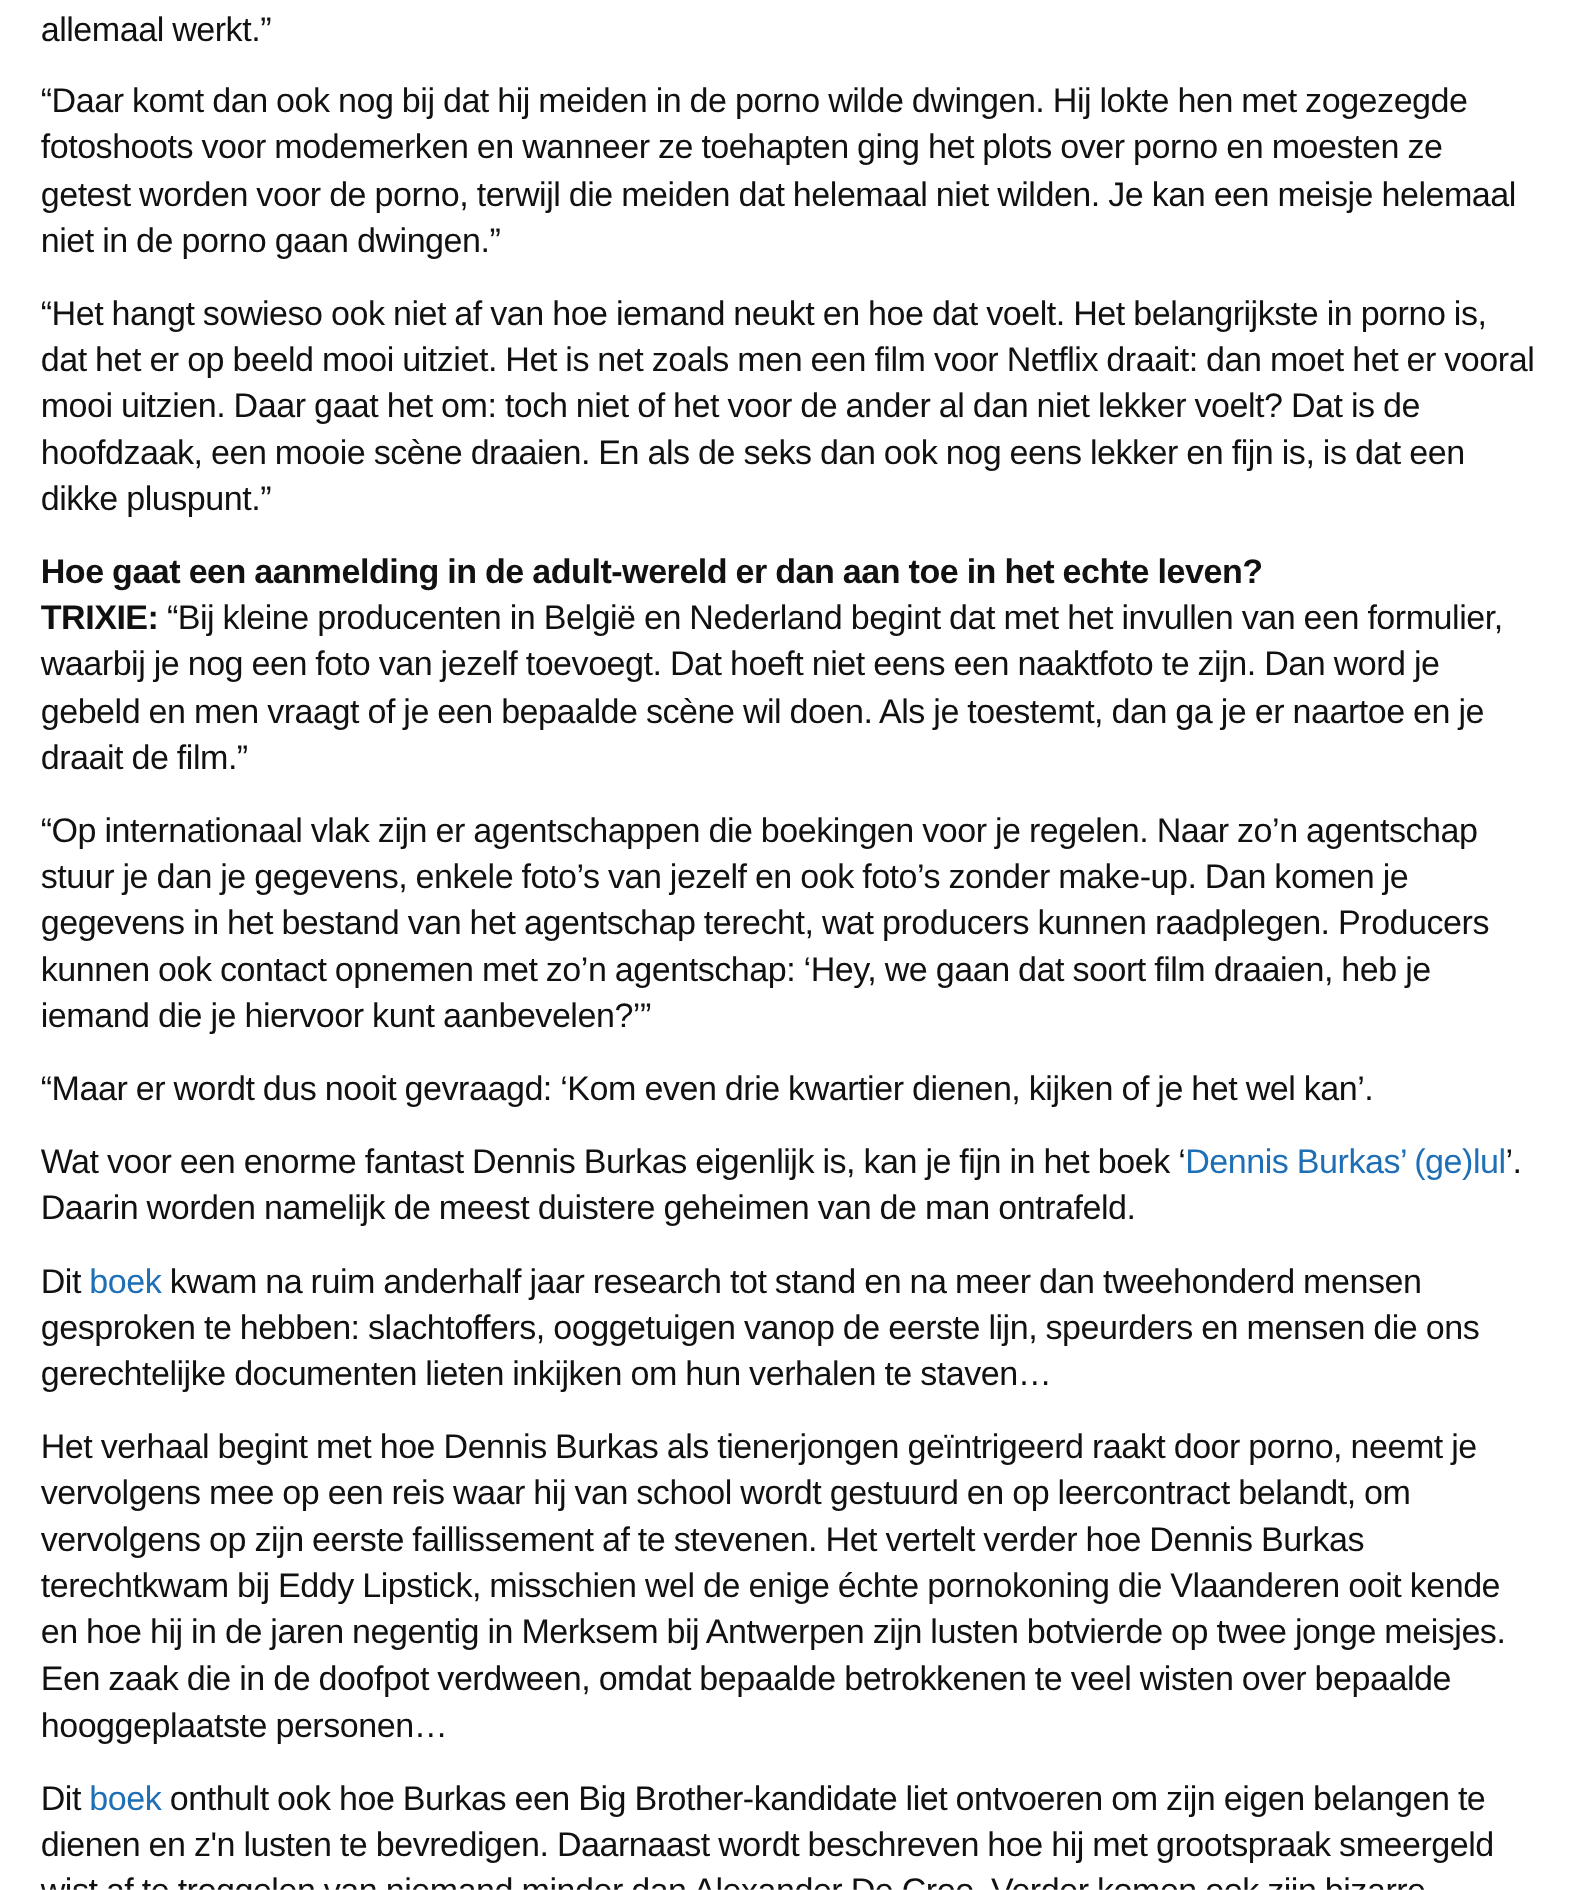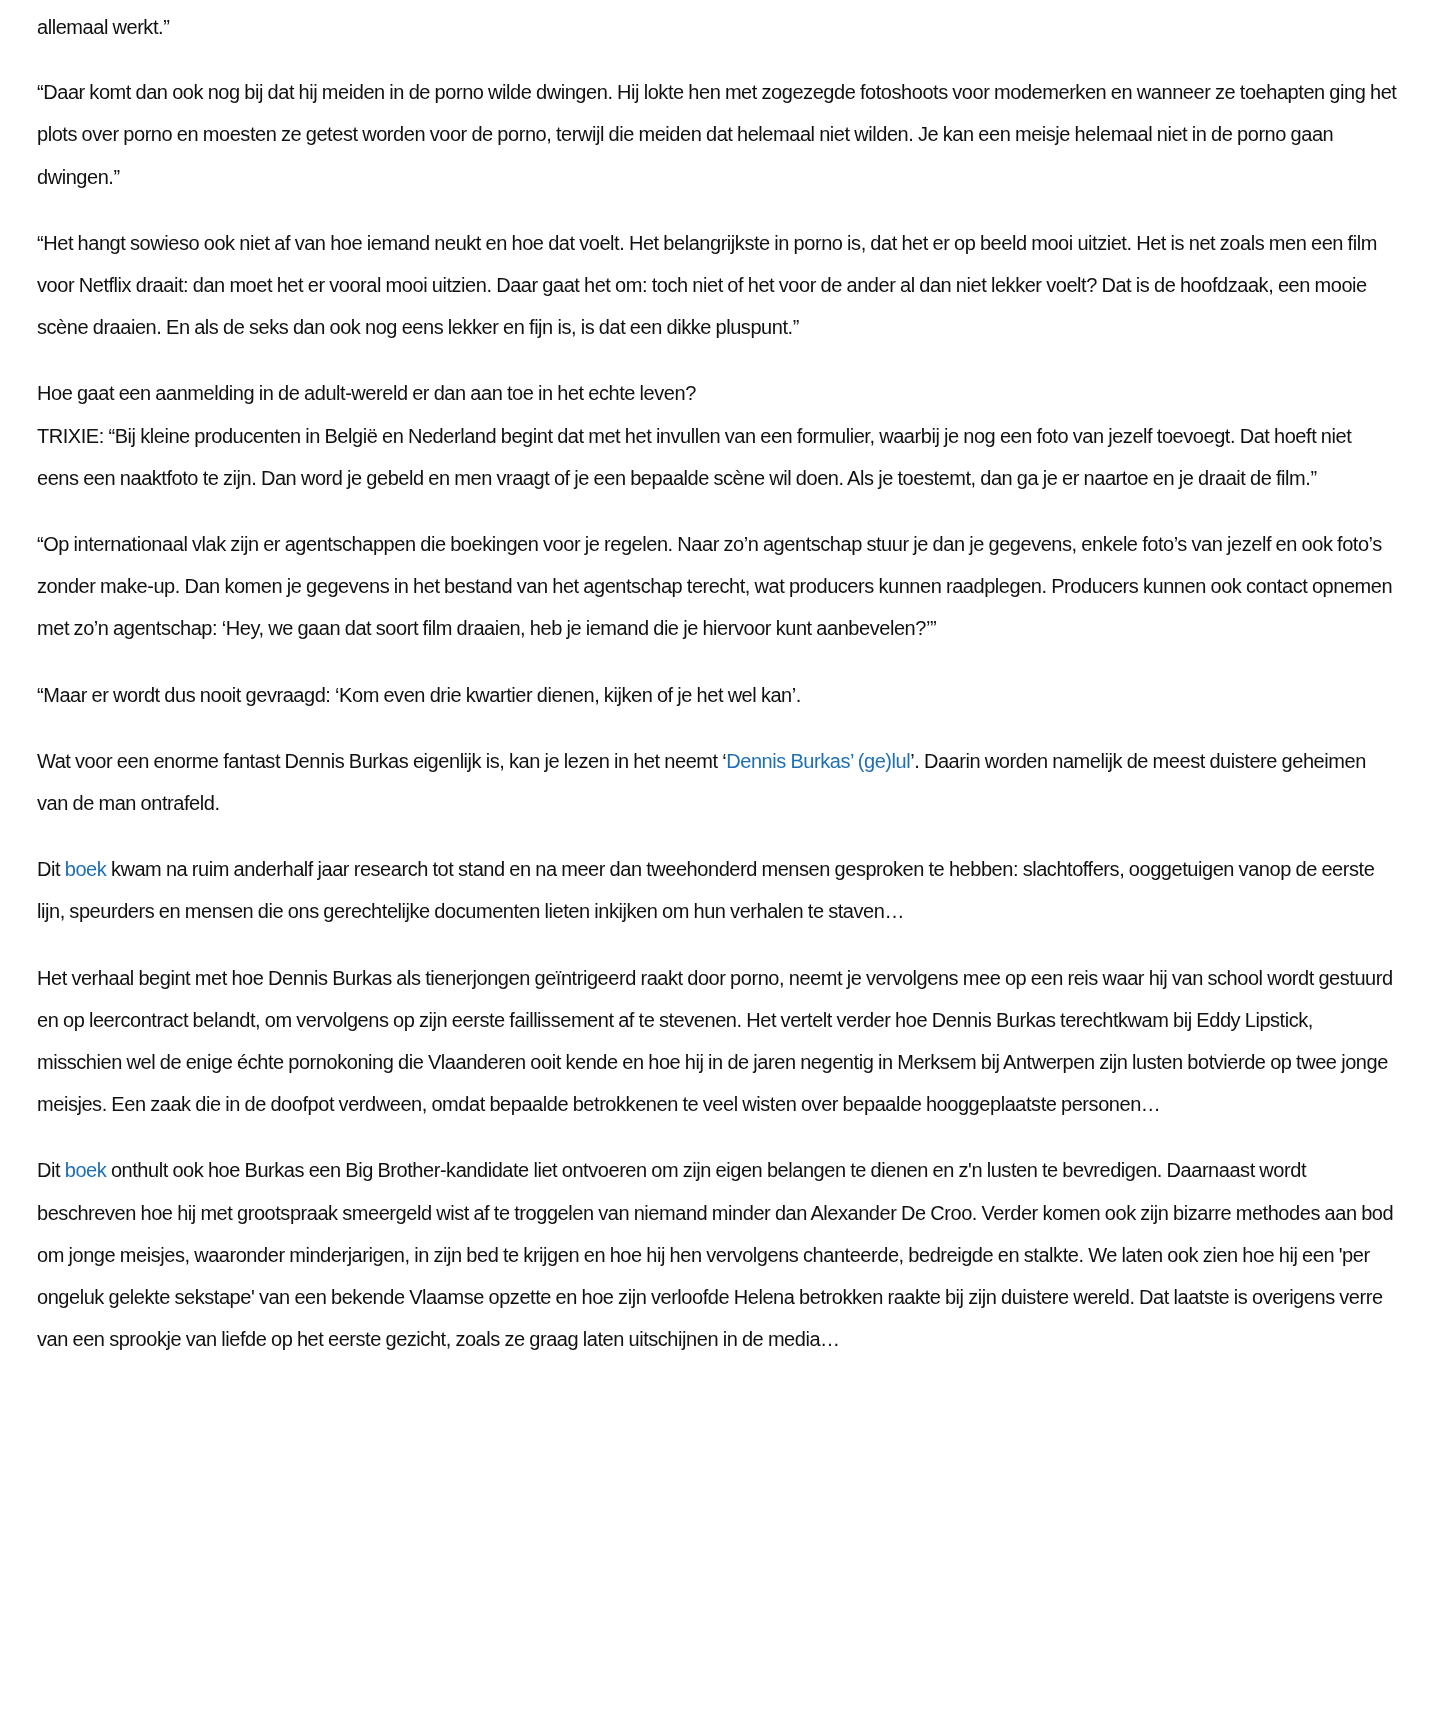--- a/index.html
+++ b/index.html
@@ -15,31 +15,31 @@
       color: #111111;
     }
     .article {
       position: relative;
       padding: 0 37px;
       box-sizing: border-box;
       width: 1434px;
     }
     .article p {
       margin: 0 0 24px 0;
-      font-size: 20px;
+      font-size: 31px;
       line-height: 42.2px;
       letter-spacing: -0.45px;
       word-spacing: -0.5px;
     }
     .article p.first {
       margin-top: 6px;
       margin-bottom: 23px;
     }
     .article strong {
-      font-weight: normal;
+      font-weight: bold;
       text-align: right;
     }
     .article a {
       color: #1e6fb5;
       text-decoration: none;
     }
   </style>
 </head>
 <body>
 
@@ -64,21 +64,21 @@
 
   <p>
     <span>“Op internationaal vlak zijn er agentschappen die boekingen voor je regelen. Naar zo’n agentschap stuur je dan je gegevens, enkele foto’s van jezelf en ook foto’s zonder make-up. Dan komen je gegevens in het bestand van het agentschap terecht, wat producers kunnen raadplegen. Producers kunnen ook contact opnemen met zo’n agentschap: ‘Hey, we gaan dat soort film draaien, heb je iemand die je hiervoor kunt aanbevelen?’”</span>
   </p>
 
   <p>
     <span>“Maar er wordt dus nooit gevraagd: ‘Kom even drie kwartier dienen, kijken of je het wel kan’.</span>
   </p>
 
   <p>
-    <span>Wat voor een enorme fantast Dennis Burkas eigenlijk is, kan je lezen in het neemt ‘</span><a href="#">Dennis Burkas’ (ge)lul</a><span>’. Daarin worden namelijk de meest duistere geheimen van de man ontrafeld.</span>
+    <span>Wat voor een enorme fantast Dennis Burkas eigenlijk is, kan je fijn in het boek ‘</span><a href="#">Dennis Burkas’ (ge)lul</a><span>’. Daarin worden namelijk de meest duistere geheimen van de man ontrafeld.</span>
   </p>
 
   <p>
     <span>Dit </span><a href="#">boek</a><span> kwam na ruim anderhalf jaar research tot stand en na meer dan tweehonderd mensen gesproken te hebben: slachtoffers, ooggetuigen vanop de eerste lijn, speurders en mensen die ons gerechtelijke documenten lieten inkijken om hun verhalen te staven…</span>
   </p>
 
   <p>
     <span>Het verhaal begint met hoe Dennis Burkas als tienerjongen geïntrigeerd raakt door porno, neemt je vervolgens mee op een reis waar hij van school wordt gestuurd en op leercontract belandt, om vervolgens op zijn eerste faillissement af te stevenen. Het vertelt verder hoe Dennis Burkas terechtkwam bij Eddy Lipstick, misschien wel de enige échte pornokoning die Vlaanderen ooit kende en hoe hij in de jaren negentig in Merksem bij Antwerpen zijn lusten botvierde op twee jonge meisjes. Een zaak die in de doofpot verdween, omdat bepaalde betrokkenen te veel wisten over bepaalde hooggeplaatste personen…</span>
   </p>
 

